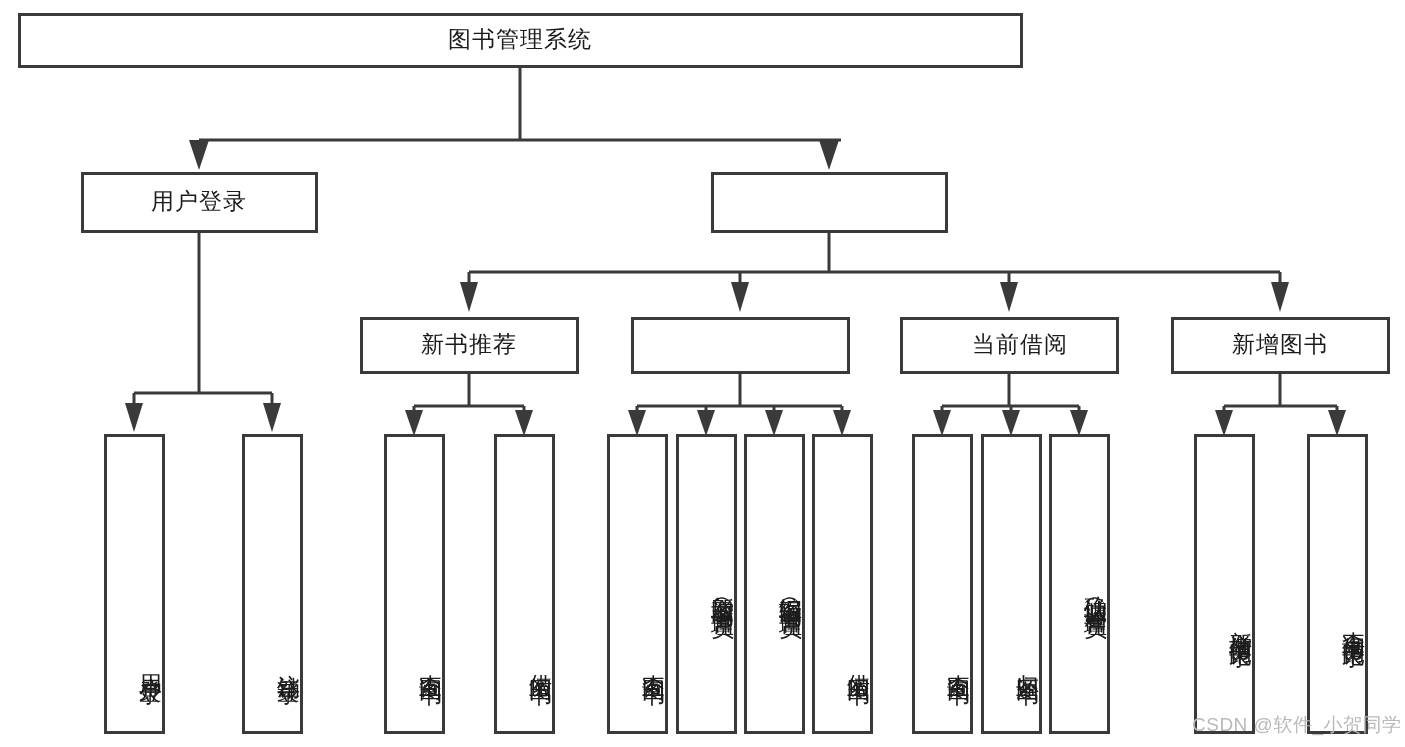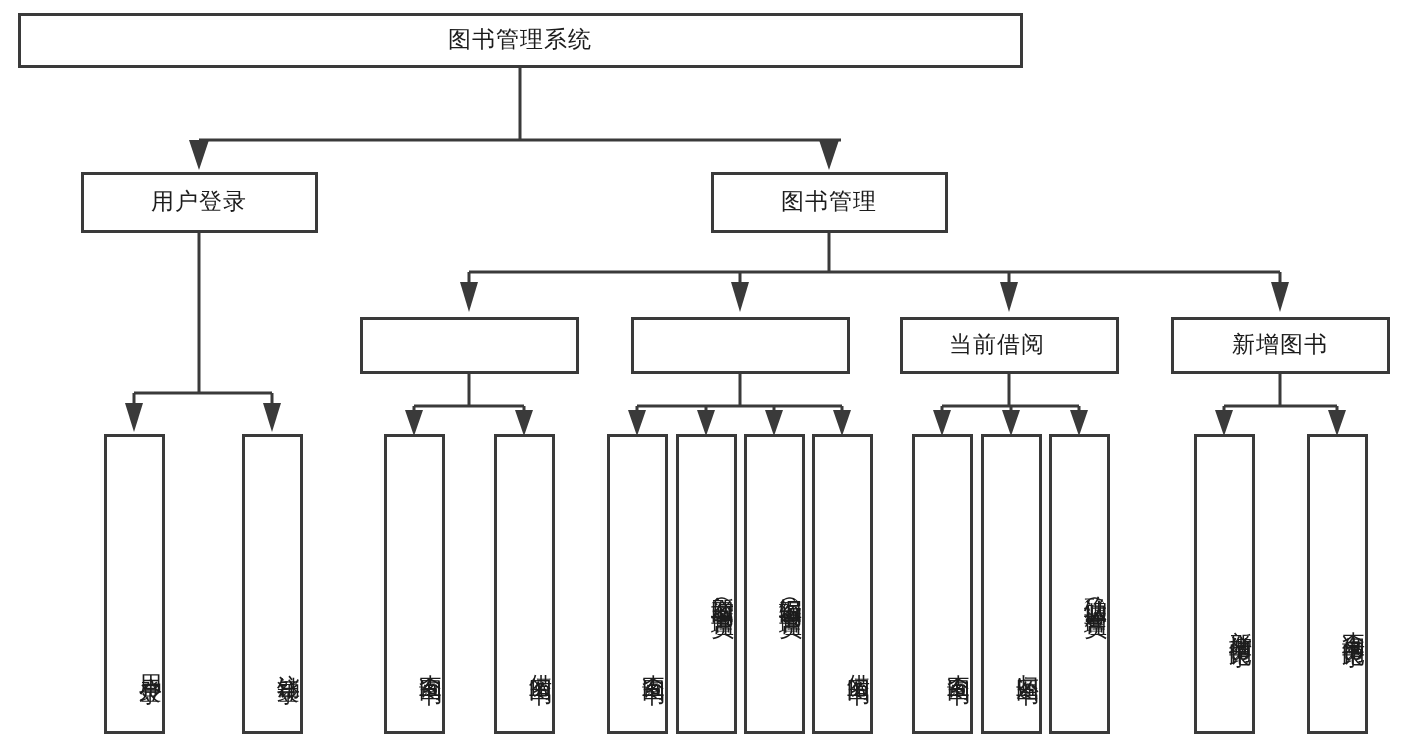--- a/index.html
+++ b/index.html
@@ -139,37 +139,38 @@
     <rect class="node-box" x="982.5" y="435.5" width="58" height="297"></rect>
     <rect class="node-box" x="1050.5" y="435.5" width="58" height="297"></rect>
 
     <rect class="node-box" x="1195.5" y="435.5" width="58" height="297"></rect>
     <rect class="node-box" x="1308.5" y="435.5" width="58" height="297"></rect>
   </svg>
 
   <div class="node-label-h" style="left:19px; top:14px; width:1002px; height:52px;">图书管理系统</div>
 
   <div class="node-label-h" style="left:82px; top:173px; width:234px; height:58px;">用户登录</div>
-  <div class="node-label-h" style="left:712px; top:173px; width:234px; height:58px;">图书管理</div>
 
-  <div class="node-label-h" style="left:889px; top:318px; width:216px; height:54px;">当前借阅</div>
+  <div class="node-label-h" style="left:361px; top:318px; width:216px; height:54px;">新书推荐</div>
+  <div class="node-label-h" style="left:912px; top:318px; width:216px; height:54px;">当前借阅</div>
   <div class="node-label-h" style="left:1172px; top:318px; width:216px; height:54px;">新增图书</div>
 
   <div class="node-label-v" style="left:105px; top:435px; width:58px; height:297px; padding-top:78px;">用户登录</div>
   <div class="node-label-v" style="left:243px; top:435px; width:58px; height:297px; padding-top:78px;">注销登录</div>
 
   <div class="node-label-v" style="left:385px; top:435px; width:58px; height:297px; padding-top:78px;">查询图书</div>
   <div class="node-label-v" style="left:495px; top:435px; width:58px; height:297px; padding-top:78px;">借阅图书</div>
 
   <div class="node-label-v" style="left:608px; top:435px; width:58px; height:297px; padding-top:78px;">查询图书</div>
   <div class="node-label-v" style="left:677px; top:435px; width:58px; height:297px; padding-top:8px;">新增图书（管理员）</div>
   <div class="node-label-v" style="left:745px; top:435px; width:58px; height:297px; padding-top:8px;">编辑图书（管理员）</div>
   <div class="node-label-v" style="left:813px; top:435px; width:58px; height:297px; padding-top:78px;">借阅图书</div>
 
   <div class="node-label-v" style="left:913px; top:435px; width:58px; height:297px; padding-top:78px;">查询图书</div>
   <div class="node-label-v" style="left:982px; top:435px; width:58px; height:297px; padding-top:78px;">归还图书</div>
   <div class="node-label-v" style="left:1050px; top:435px; width:58px; height:297px; padding-top:8px;">确认归还（管理员）</div>
 
   <div class="node-label-v" style="left:1195px; top:435px; width:58px; height:297px; padding-top:38px;">新增借阅记录</div>
   <div class="node-label-v" style="left:1308px; top:435px; width:58px; height:297px; padding-top:38px;">查询借阅记录</div>
 
+  <div class="watermark" style="left:1192px; top:712px;">CSDN @软件_小贺同学</div>
 
 </div>
 
 </body></html>

